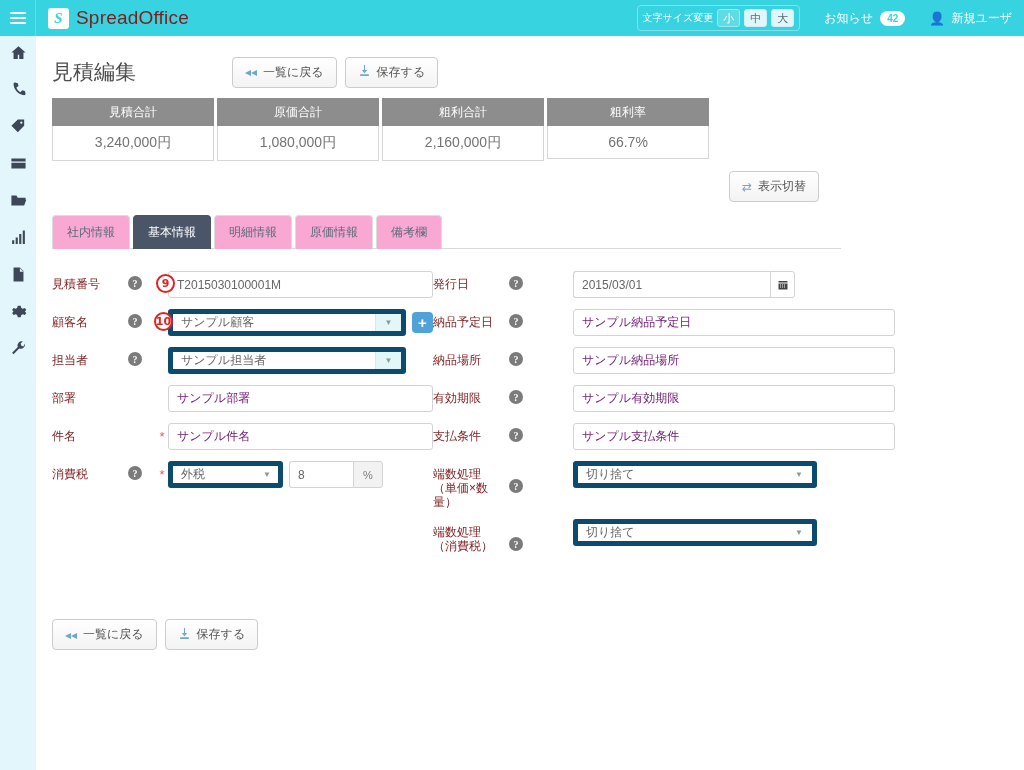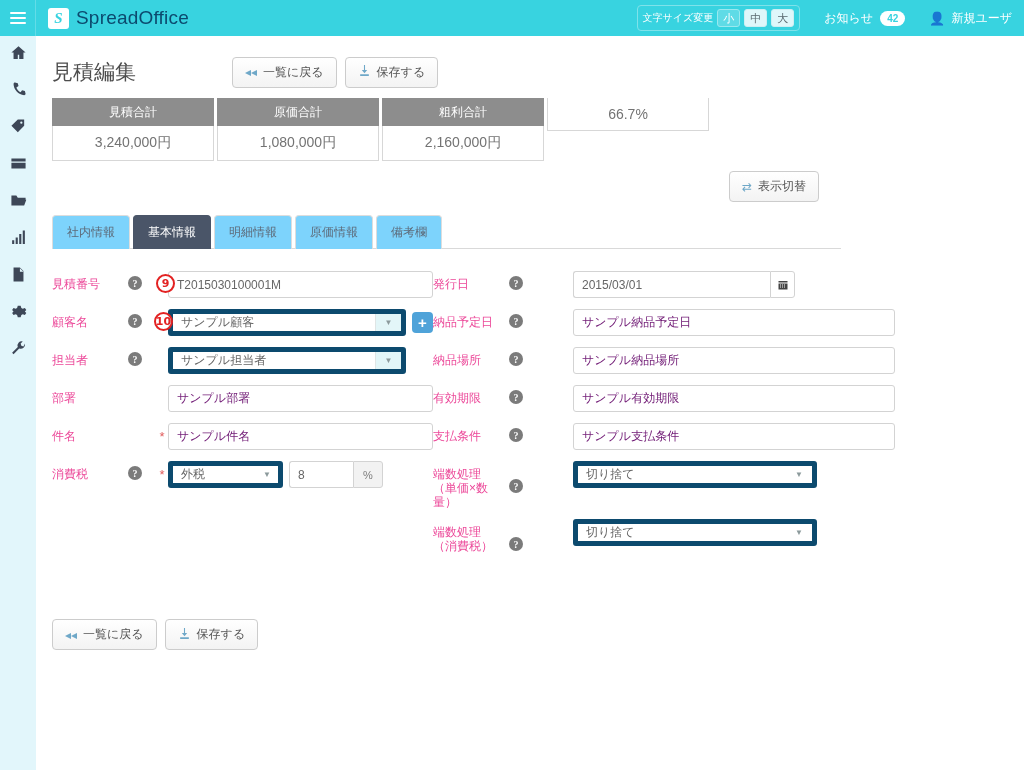--- a/index.html
+++ b/index.html
@@ -26,21 +26,21 @@
   .hamburger span { display:block; width: 16px; height: 2px; background: #ffffff; border-radius:1px; }
   .brand {
     display: flex; align-items: center; gap: 7px; padding-left: 12px;
   }
   .brand-logo {
     width: 21px; height: 21px; background: #ffffff; border-radius: 3px;
     position: relative; display:flex; align-items:center; justify-content:center;
     color: #38d3e0; font-size: 15px; font-weight: bold; font-style: italic;
     font-family: "Liberation Serif", serif;
   }
-  .brand-text { color: #0c4a6e; font-size: 19px; letter-spacing: .2px; }
+  .brand-text { color: #7f1d1d; font-size: 19px; letter-spacing: .2px; }
 
   .topbar-right {
     margin-left: auto; display: flex; align-items: center; gap: 24px; padding-right: 12px;
   }
   .fontsize-group {
     display: flex; align-items: center; gap: 4px;
     border: 1px solid #7fe2ea; border-radius: 4px; padding: 3px 5px;
   }
   .fontsize-label { color: #fff; font-size: 10px; }
   .fs-btn {
@@ -110,34 +110,34 @@
   .toggle-row { display: flex; justify-content: flex-end; padding: 10px 22px 0 0; }
 
   
   .tabs {
     display: flex; gap: 3px; margin: 12px 0 0 16px;
     border-bottom: 1px solid #d9d9d9; padding-bottom: 0; position: relative;
   }
   .tab {
     border: 1px solid #dddddd; border-bottom: none;
     border-radius: 4px 4px 0 0;
-    padding: 8px 14px; font-size: 12px; color: #5d6b7a; background: #7dd3fc;
+    padding: 8px 14px; font-size: 12px; color: #5d6b7a; background: #f9a8d4;
     cursor: pointer; position: relative; top: 1px;
   }
   .tab.active { background: #4a5568; color: #ffffff; border-color: #4a5568; }
 
   
   .form-wrap { display: flex; padding: 22px 0 0 0; position: relative; }
   .col { position: relative; }
   .col-left { width: 500px; padding-left: 16px; }
   .col-right { width: 470px; }
 
   .frow { display: flex; align-items: flex-start; margin-bottom: 10px; min-height: 28px; }
   .flabel {
-    width: 76px; font-size: 12px; color: #ec4899; padding-top: 6px; line-height: 14px;
+    width: 76px; font-size: 12px; color: #7f1d1d; padding-top: 6px; line-height: 14px;
   }
   .flabel .sub { display:block; }
   .help {
     width: 28px; padding-top: 5px; display:flex; justify-content:flex-start;
   }
   .help-icon {
     width: 14px; height: 14px; border-radius: 50%;
     background: #7b7b7b; color: #fff; font-size: 10px; font-weight: bold;
     display: flex; align-items: center; justify-content: center;
     font-family: "Liberation Serif", serif; cursor: pointer;
@@ -329,20 +329,21 @@
     </div>
     <div class="sum-cell">
       <div class="sum-head">原価合計</div>
       <div class="sum-val">1,080,000円</div>
     </div>
     <div class="sum-cell">
       <div class="sum-head">粗利合計</div>
       <div class="sum-val">2,160,000円</div>
     </div>
     <div class="sum-cell">
+      <div class="sum-head">粗利率</div>
       <div class="sum-val">66.7%</div>
     </div>
   </div>
 
   <div class="toggle-row">
     <div class="btn">
       <span class="ic">⇄</span>
       <span>表示切替</span>
     </div>
   </div>

